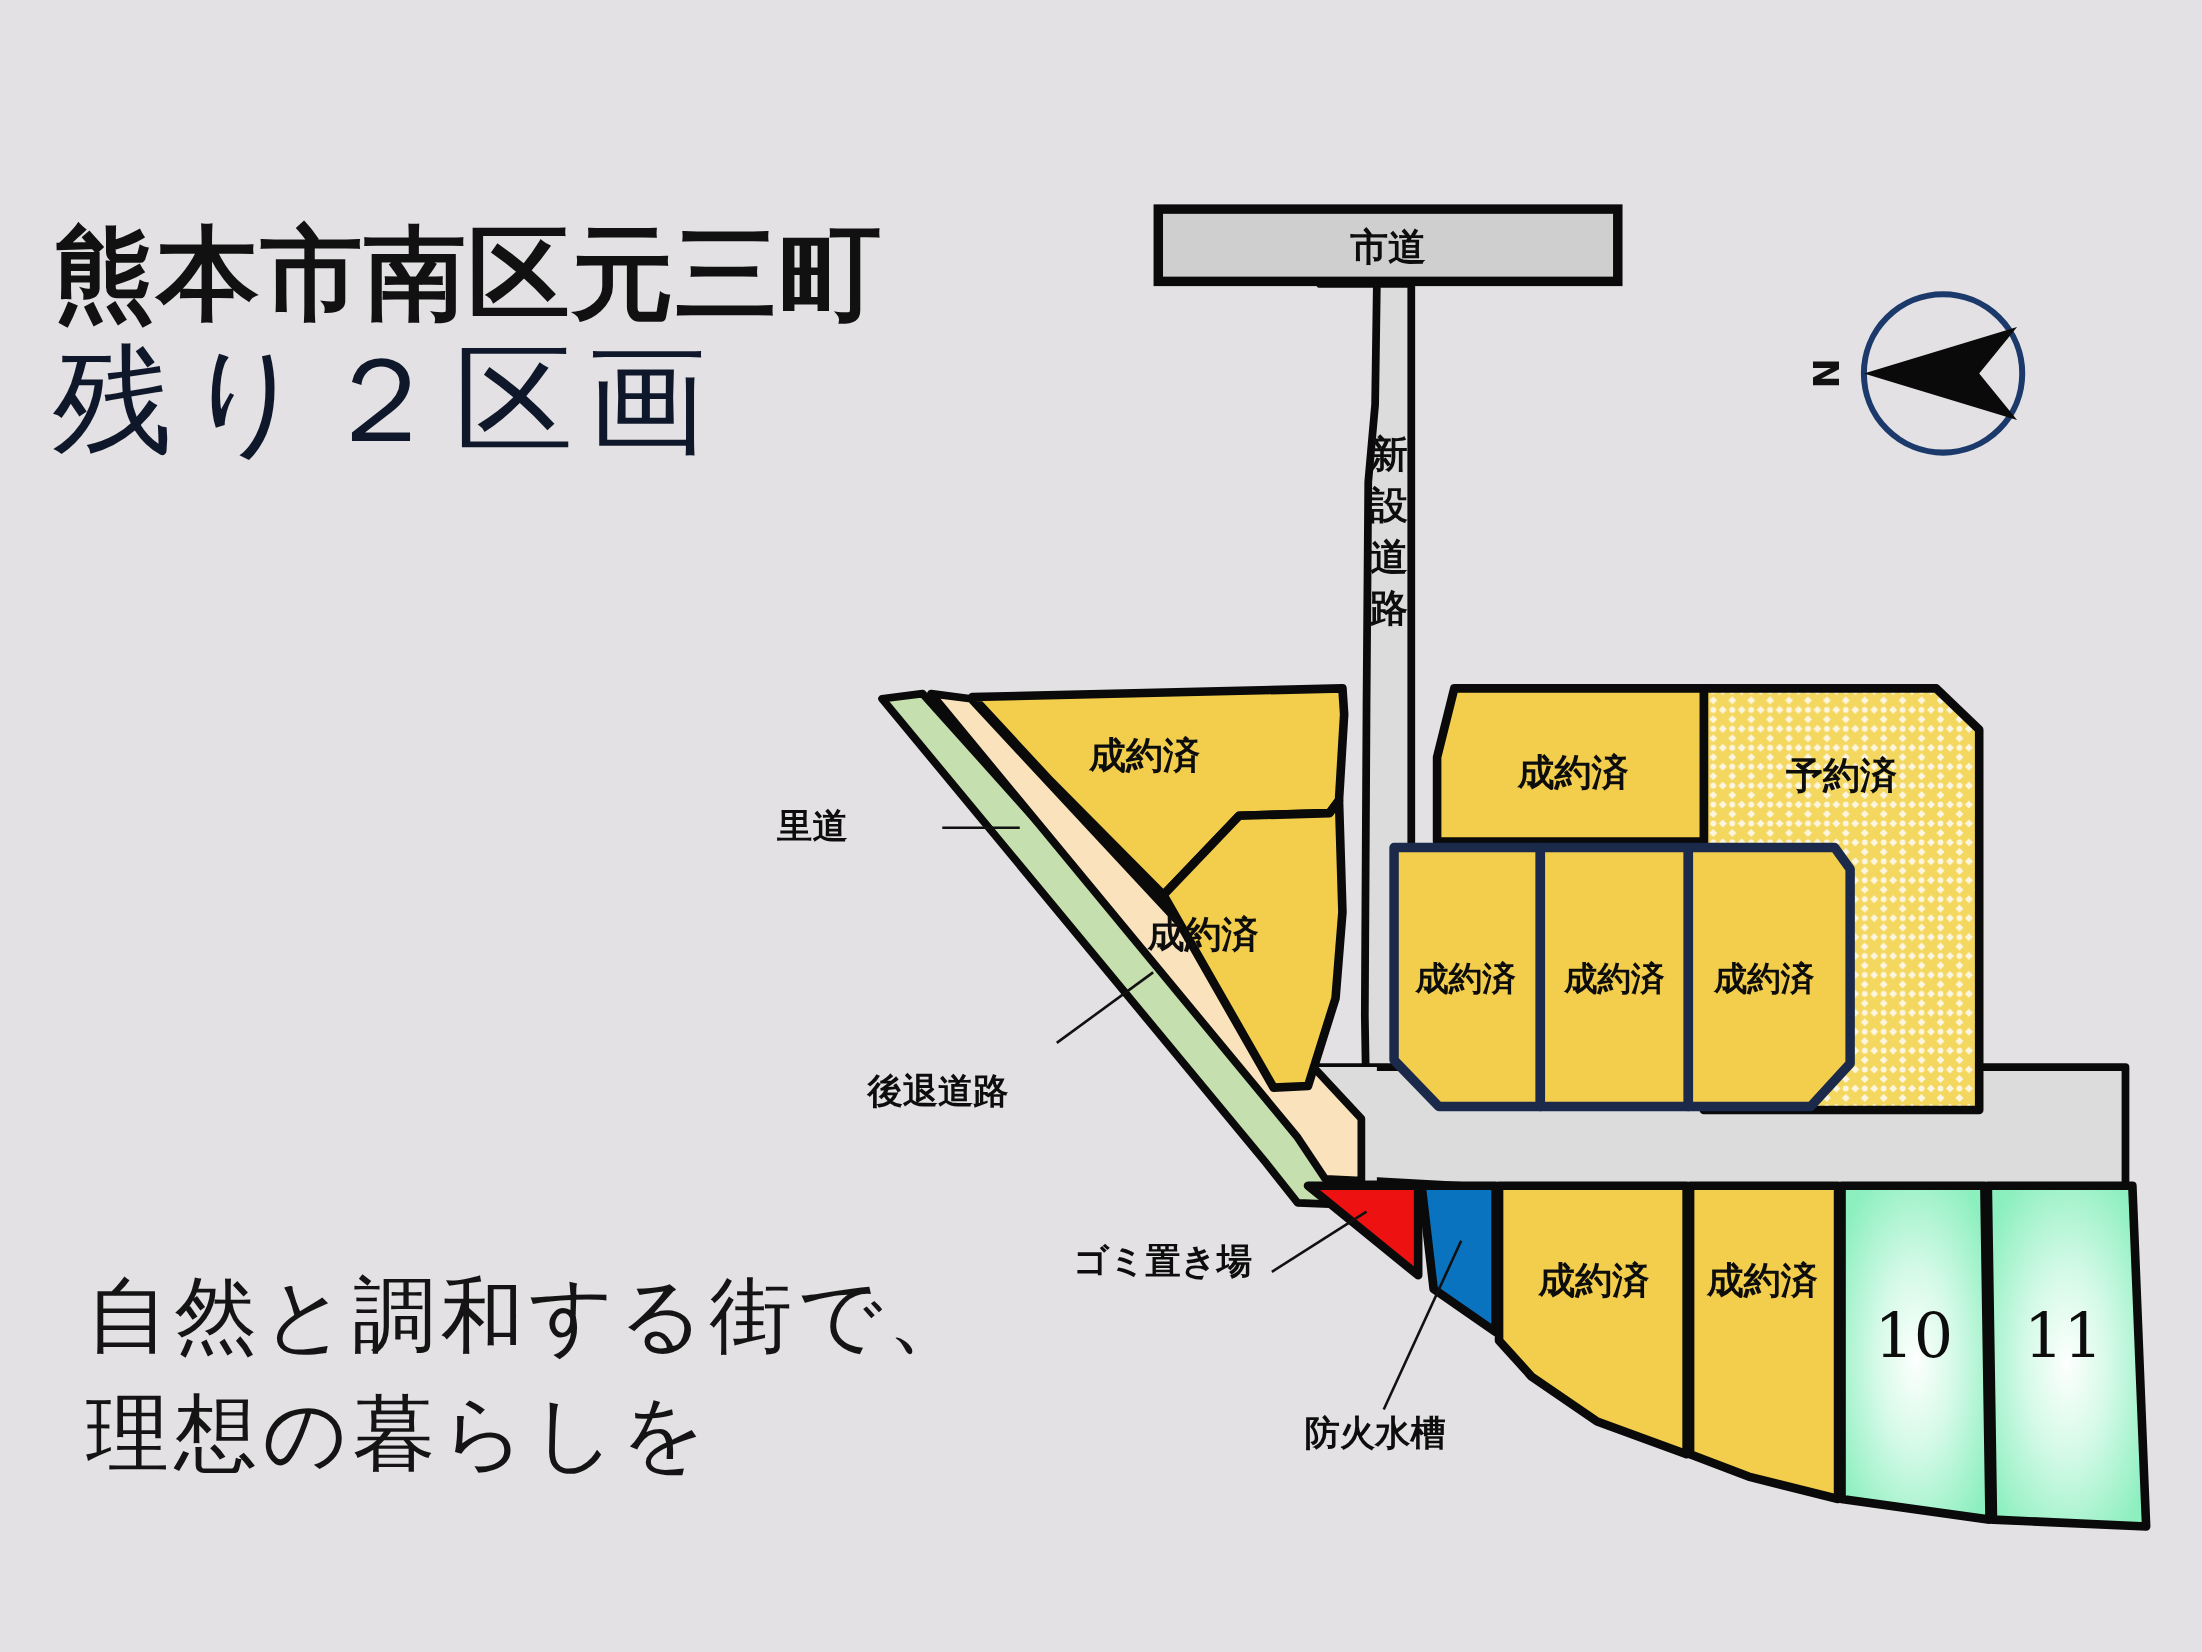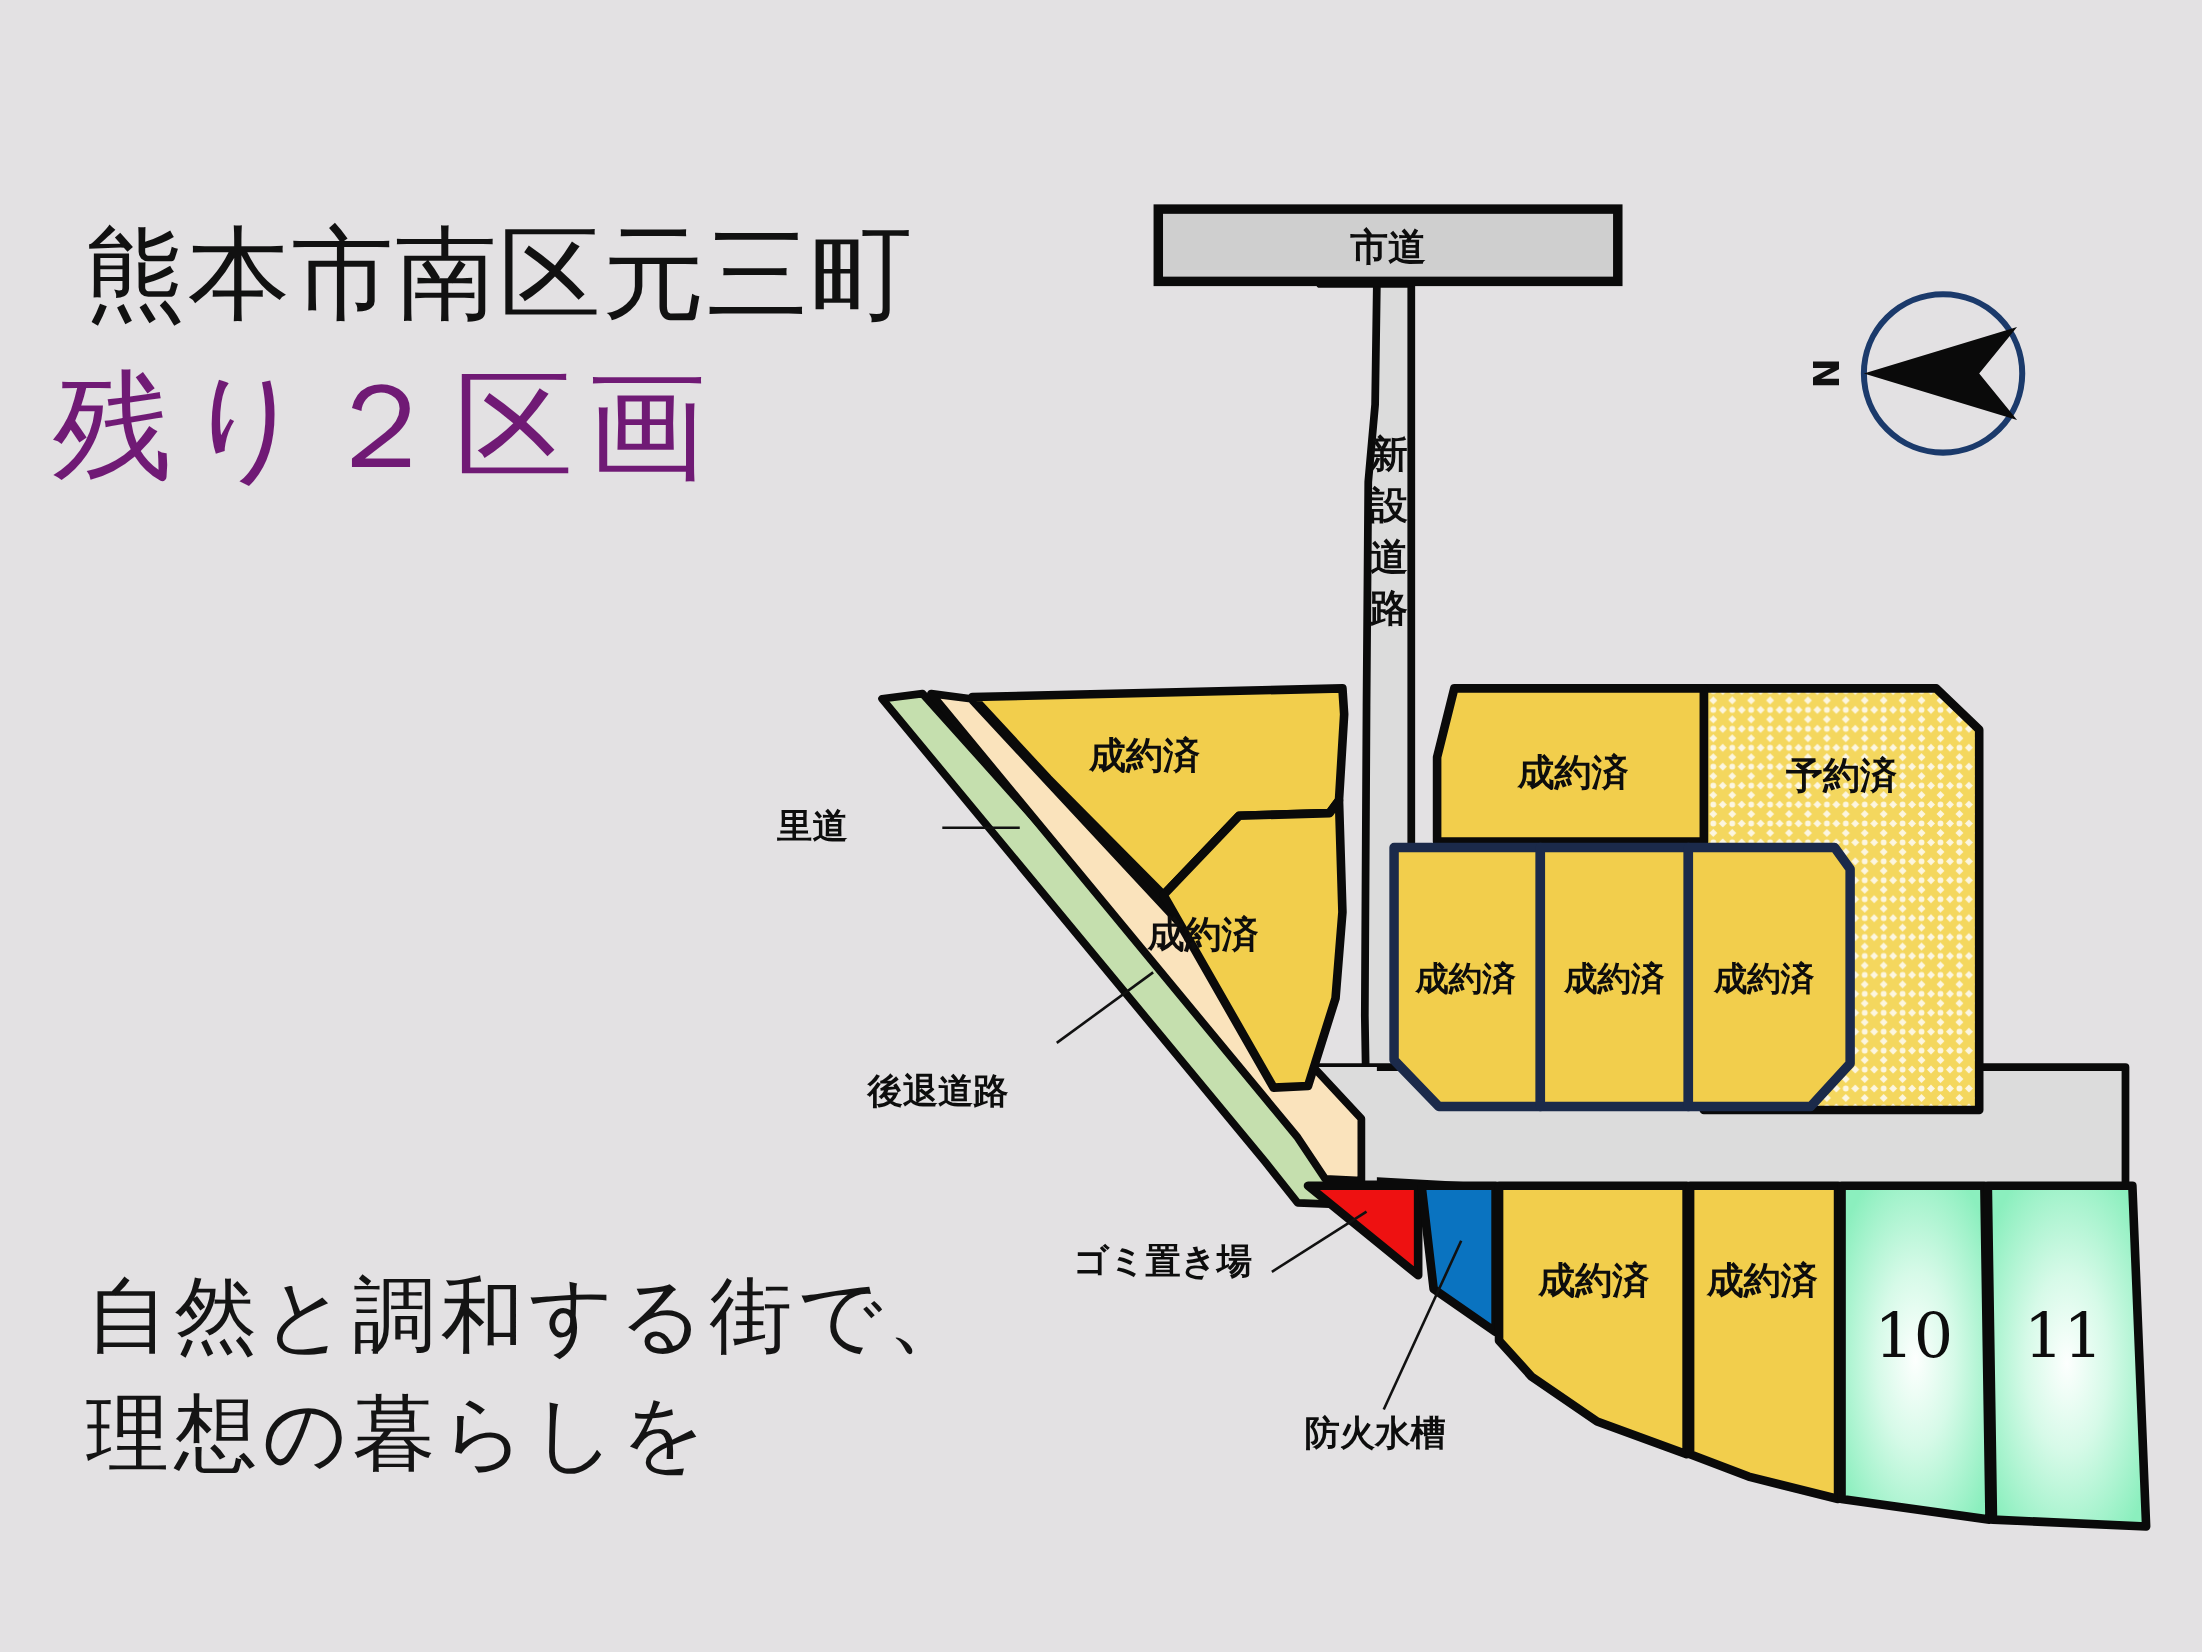--- a/index.html
+++ b/index.html
@@ -9,28 +9,28 @@
     background:#E3E1E3;
     font-family:"Liberation Sans","DejaVu Sans",sans-serif;
     overflow:hidden;position:relative;
   }
   #stage{position:absolute;inset:0;width:2203px;height:1653px;}
 
   
   .title-block{position:absolute;left:53px;top:217px;width:1015px;}
   .title-main{
     font-family:"DejaVu Sans","Liberation Sans",sans-serif;
-    font-weight:400;font-size:102px;line-height:1.12;
-    letter-spacing:1.7px;color:#111;white-space:nowrap;margin-left:31px;
+    font-weight:700;font-size:102px;line-height:1.12;
+    letter-spacing:1.7px;color:#111;white-space:nowrap;
   }
   .title-sub{
-    font-family:Liberation Serif, serif;
+    font-family:Liberation Mono, monospace;
     font-weight:400;font-size:119px;line-height:1.22;
-    letter-spacing:13.8px;color:#701a75;white-space:nowrap;
-    margin-top:24px;
+    letter-spacing:13.8px;color:#0f172a;white-space:nowrap;
+    margin-top:6px;
   }
   .tagline{position:absolute;left:86px;top:1258px;width:1075px;}
   .tagline div{
     font-family:Liberation Serif, serif;
     font-size:83px;line-height:1.42;letter-spacing:5.2px;color:#141414;
     white-space:nowrap;
   }
 
   
   #map{position:absolute;left:0;top:0;width:2203px;height:1653px;}

